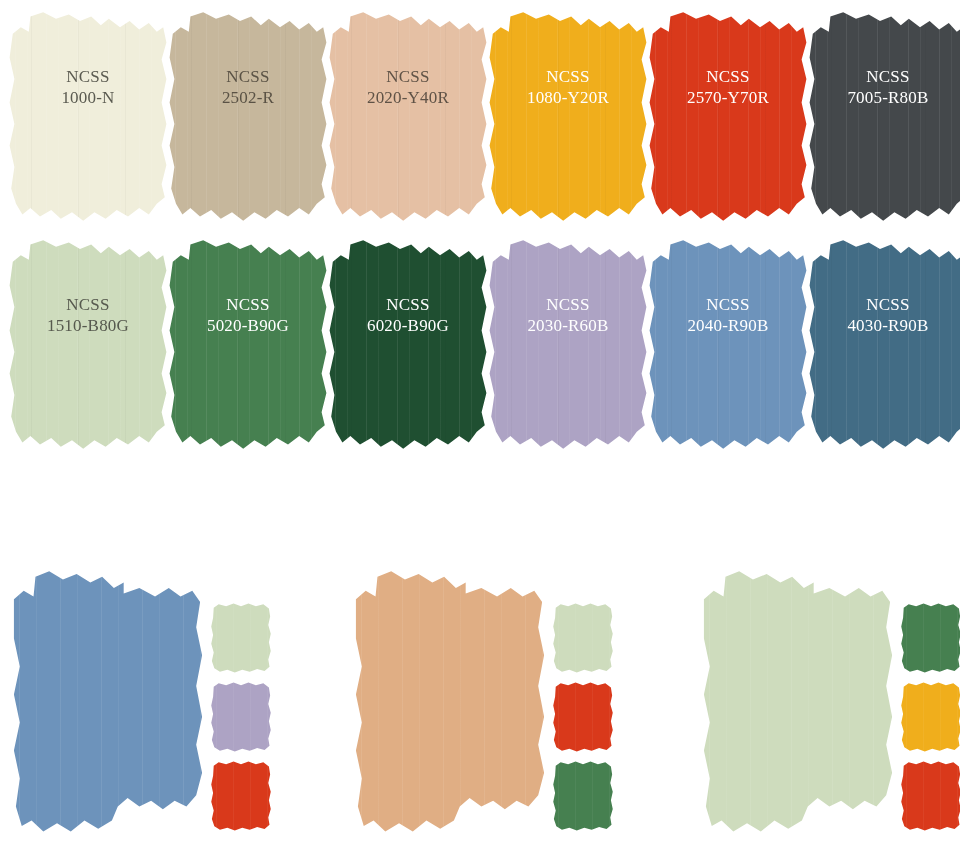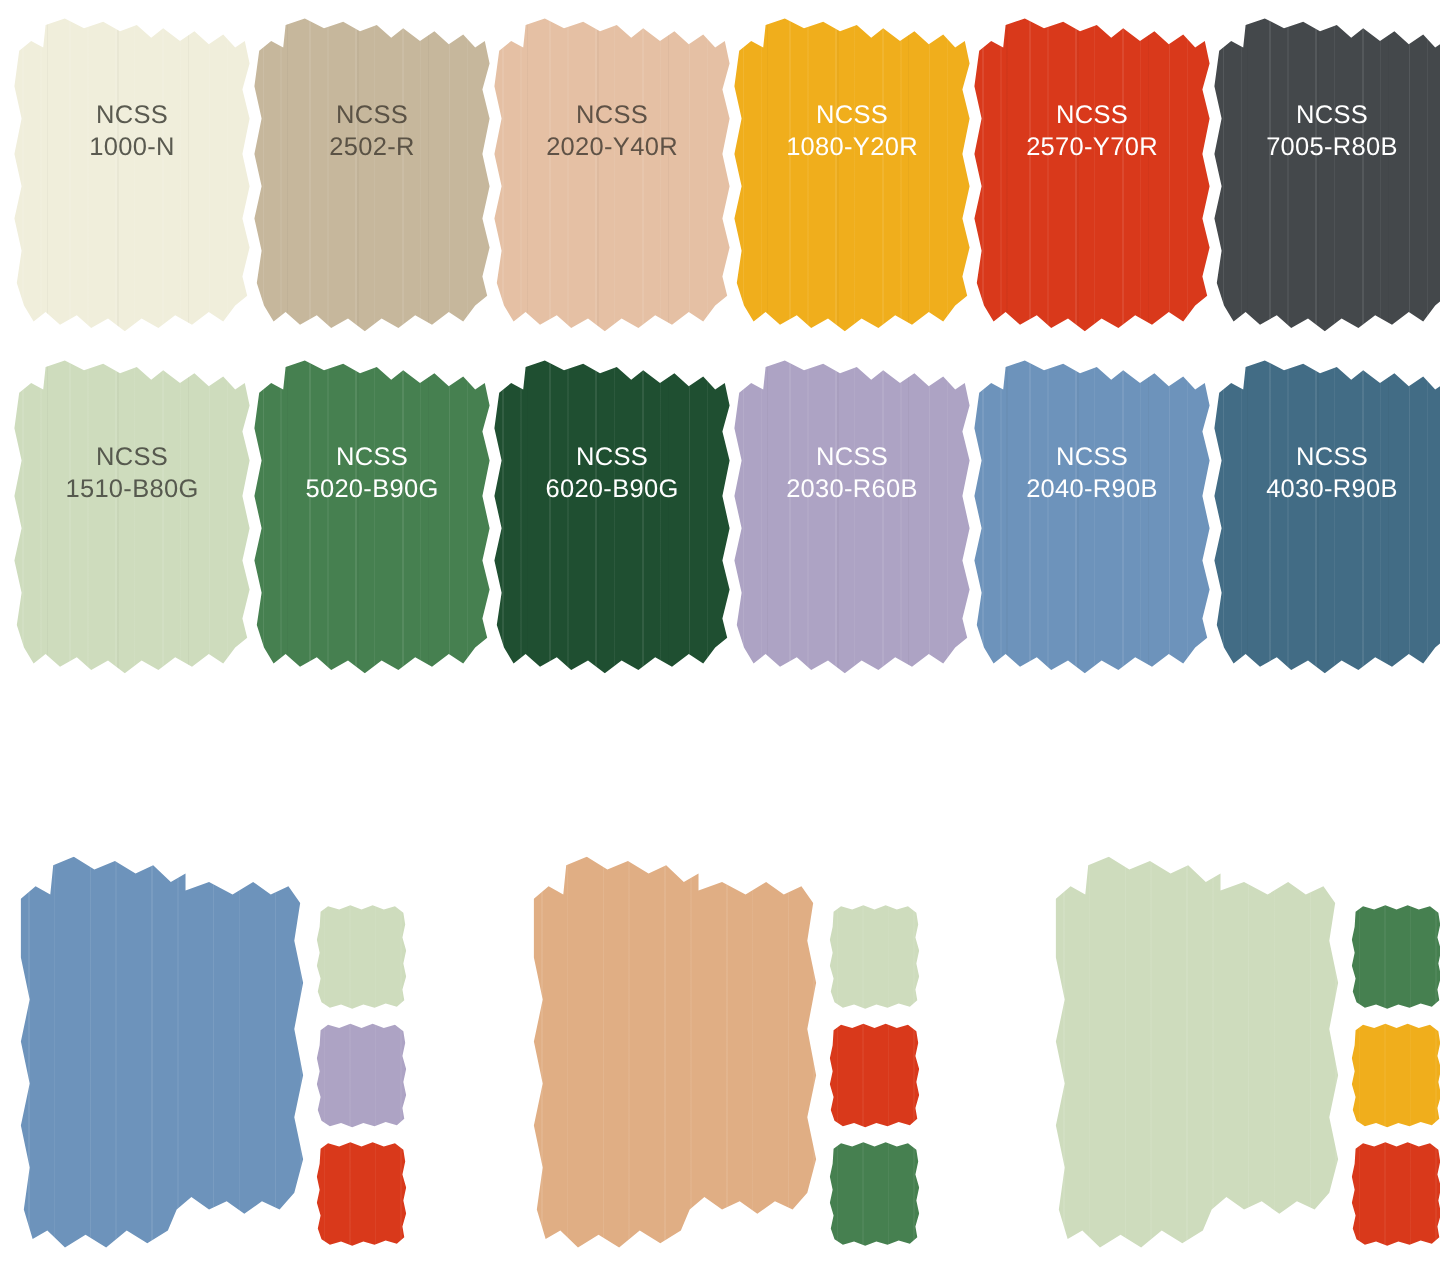--- a/index.html
+++ b/index.html
@@ -22,20 +22,21 @@
     position: absolute;
     left: 0;
     top: 0;
     width: 960px;
     height: 470px;
   }
   .swatch {
     position: absolute;
     width: 160px;
     height: 215px;
+    font-family: Liberation Serif, serif;
   }
   .swatch .paint {
     position: absolute;
     inset: 0;
     
     clip-path: polygon(
        3% 12%,  8% 9%, 13% 11%, 14% 4%, 22% 2%, 30% 5%, 38% 3%, 45% 6%,
       52% 4%,  58% 8%, 63% 5%, 70% 9%, 76% 6%, 82% 10%, 88% 7%, 93% 11%,
       97% 9%,  99% 16%, 96% 24%, 99% 33%, 96% 44%, 99% 54%, 96% 64%,
       99% 73%, 96% 82%, 98% 88%, 93% 91%, 88% 96%, 82% 93%, 75% 97%,

